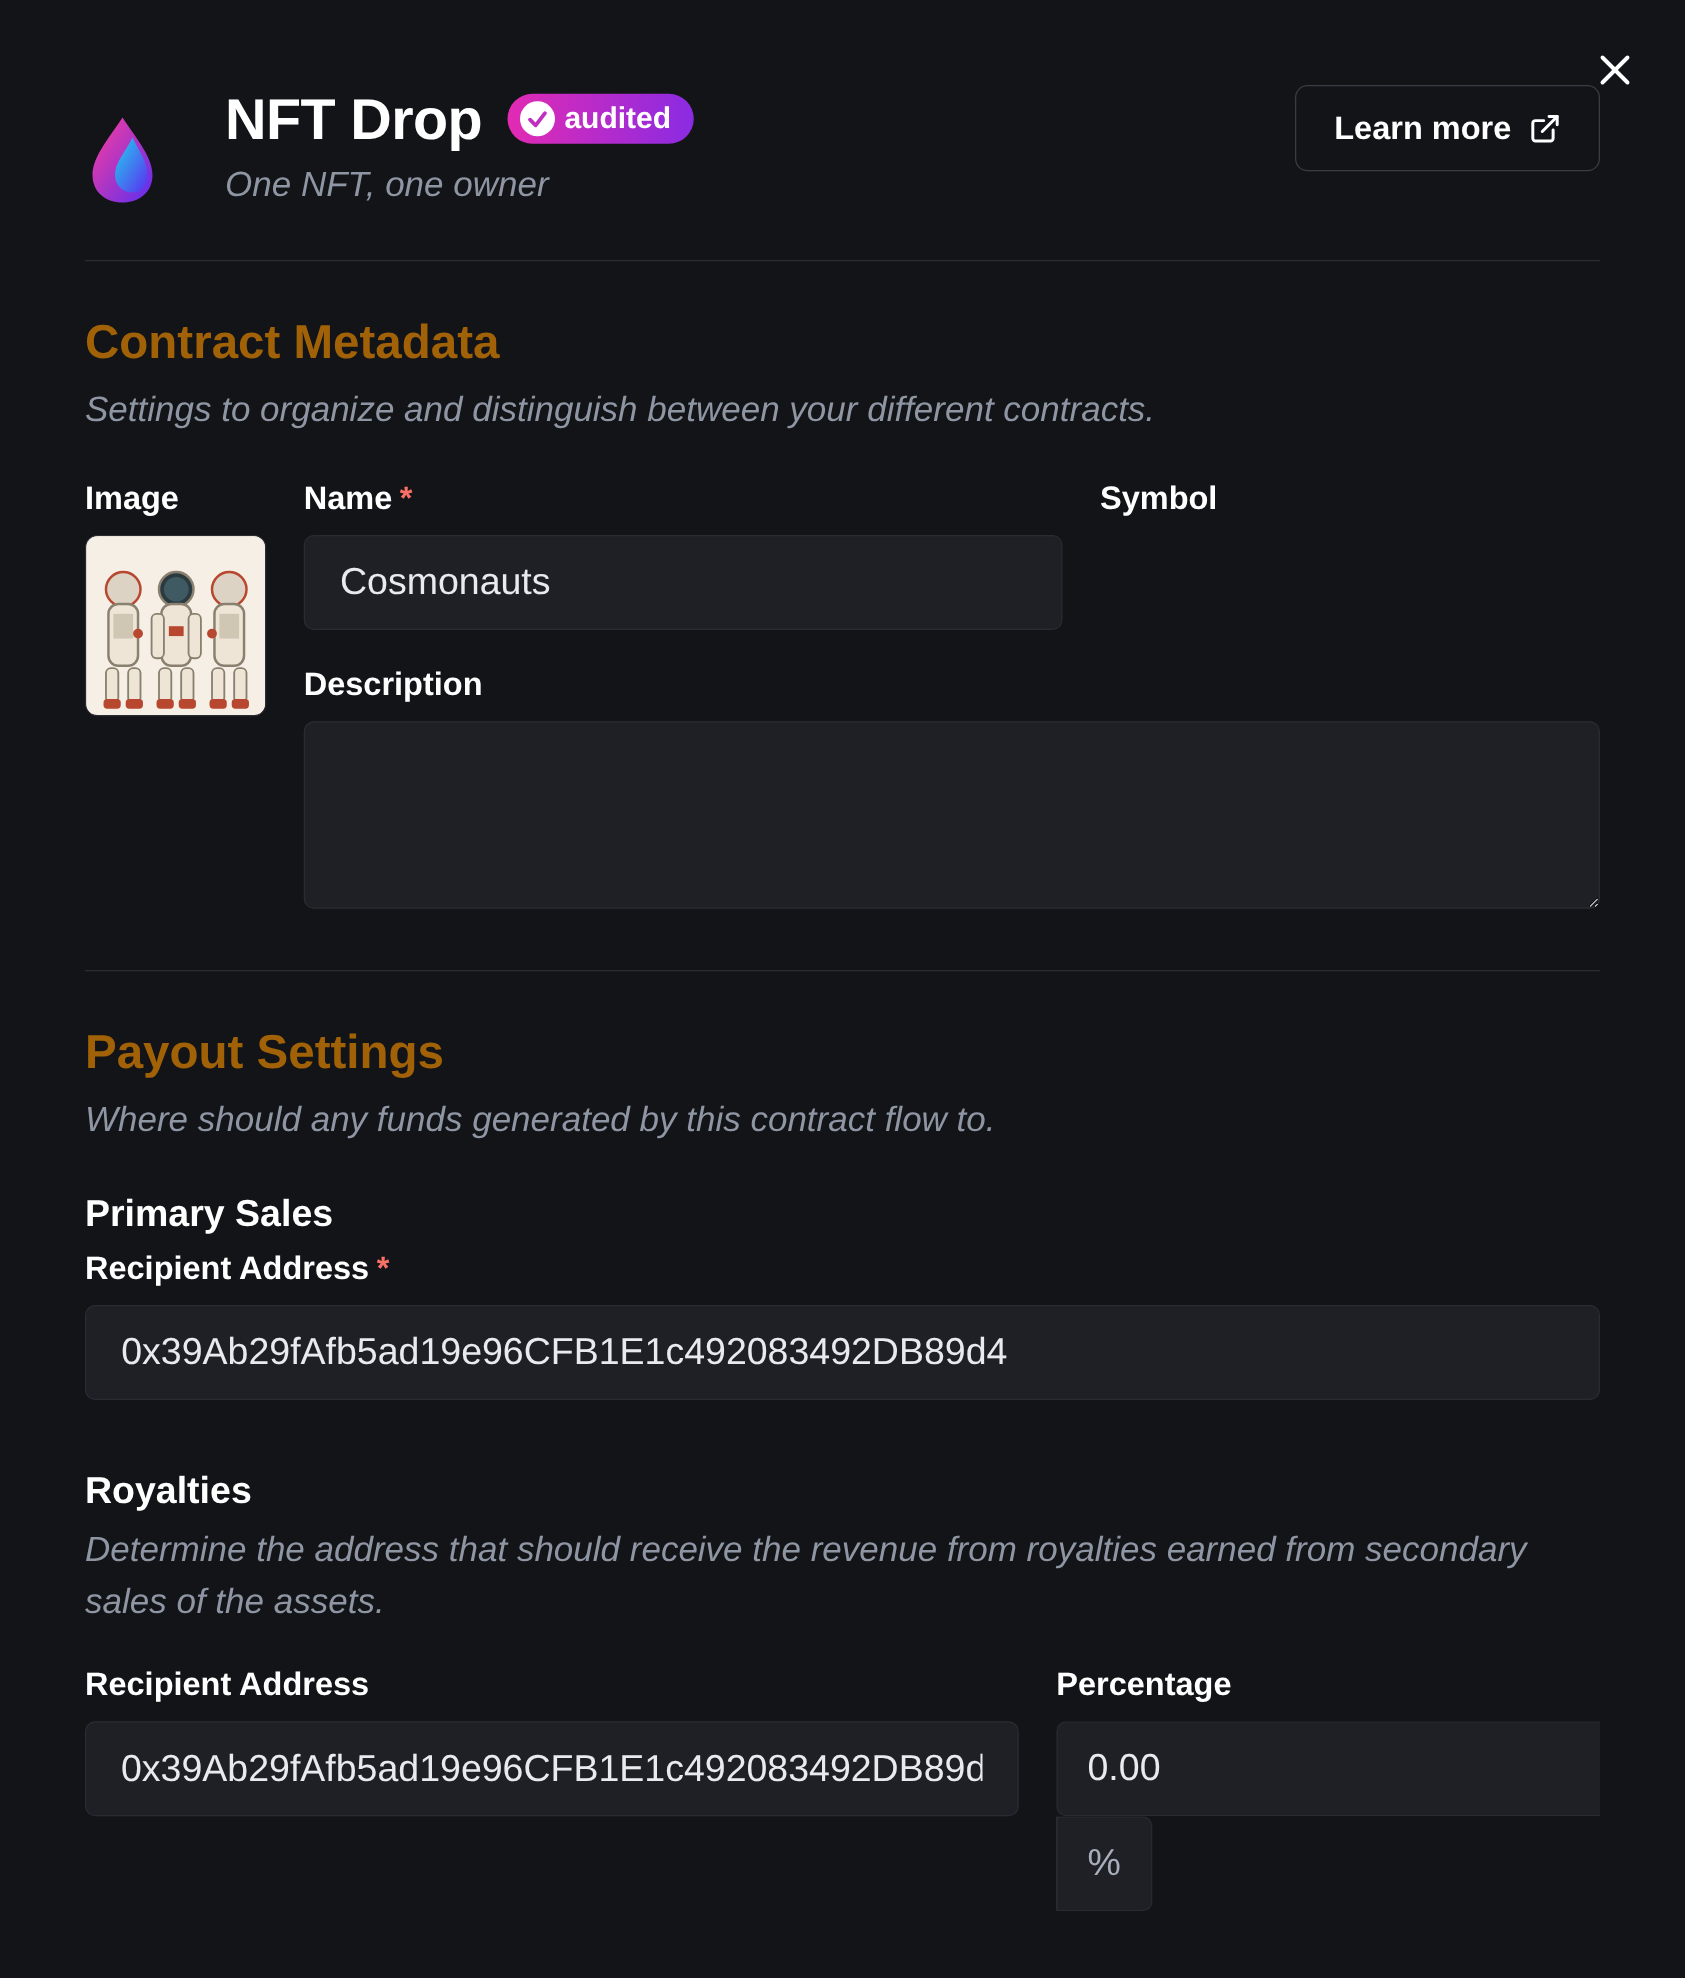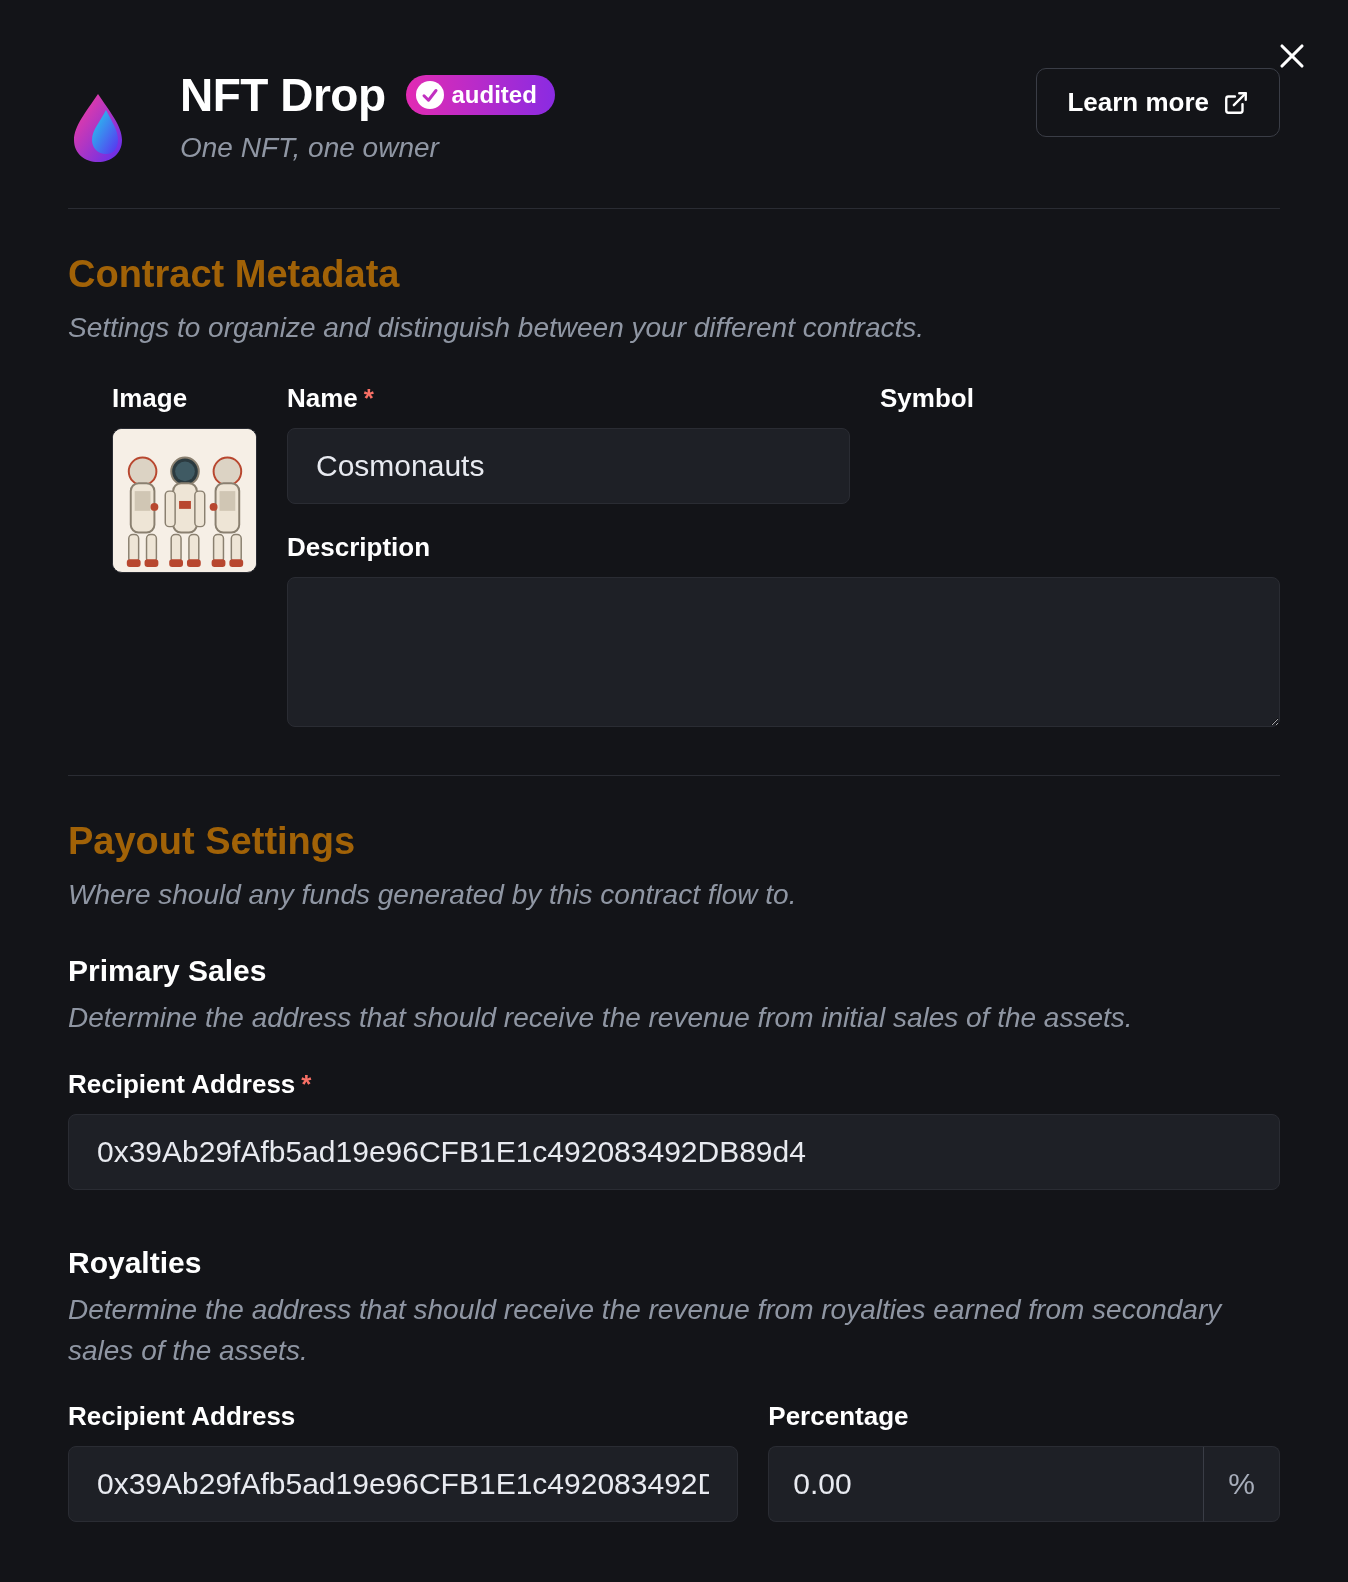--- a/index.html
+++ b/index.html
@@ -136,21 +136,21 @@
   .label .req {
     color: #f97066;
     margin-left: 6px;
   }
 
   .meta-row {
     display: flex;
     gap: 30px;
     margin-bottom: 0;
   }
-  .image-col { flex: 0 0 auto; margin-left: 44px; }
+  .image-col { flex: 0 0 auto; }
   .thumb {
     width: 145px;
     height: 145px;
     border-radius: 10px;
     background: #f6efe6;
     border: 1px solid #2a2c33;
     display: flex;
     align-items: flex-end;
     justify-content: center;
     overflow: hidden;
@@ -206,20 +206,21 @@
 
   .addr-row {
     display: flex;
     gap: 30px;
   }
   .addr-col { flex: 1; }
   .pct-col { flex: 0 0 300px; }
   .pct-wrap {
     display: flex;
     align-items: flex-start;
+    flex-direction: column;
   }
   .pct-input {
     flex: 1;
     background: #1e2026;
     border: 1px solid #2a2c33;
     border-right: none;
     border-radius: 8px 0 0 8px;
     padding: 20px 24px;
     font-size: 30px;
     color: #e8eaf0;
@@ -361,21 +362,20 @@
   </div>
 
   <hr class="divider">
 
   <div class="section">
     <h2 class="section-title">Payout Settings</h2>
     <p class="section-desc">Where should any funds generated by this contract flow to.</p>
 
     <div class="group">
       <h3 class="subheading">Primary Sales</h3>
-      <p class="subdesc">Determine the address that should receive the revenue from initial sales of the assets.</p>
       <label class="label"><span>Recipient Address</span><span class="req">*</span></label>
       <input class="text-input" type="text" value="0x39Ab29fAfb5ad19e96CFB1E1c492083492DB89d4" style="">
     </div>
 
     <div class="group">
       <h3 class="subheading">Royalties</h3>
       <p class="subdesc">Determine the address that should receive the revenue from royalties earned from secondary sales of the assets.</p>
 
       <div class="addr-row">
         <div class="addr-col">

